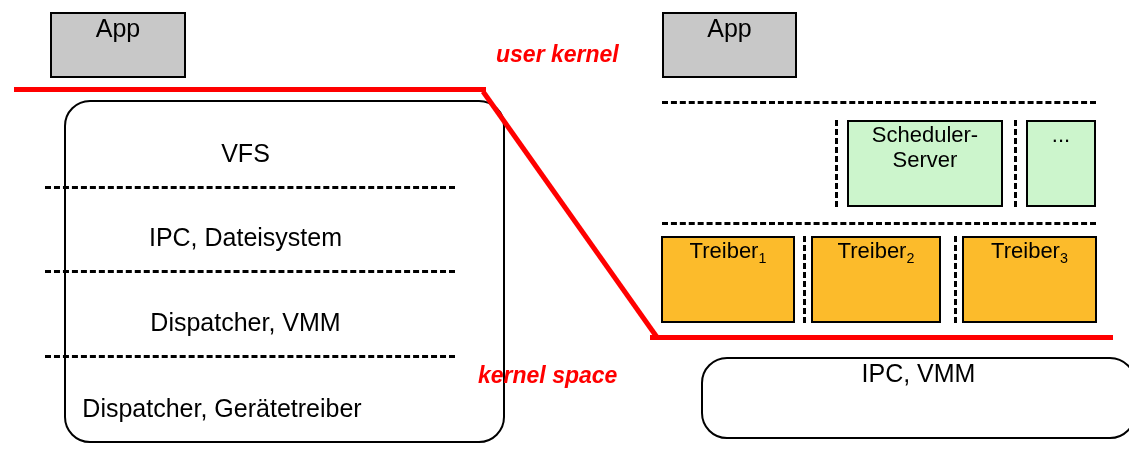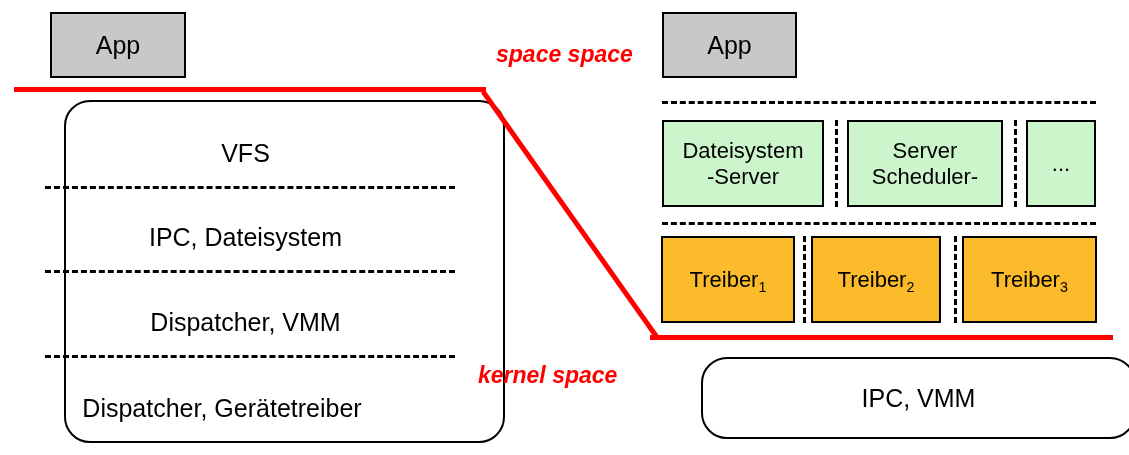--- a/index.html
+++ b/index.html
@@ -1,20 +1,20 @@
 <!DOCTYPE html>
 <html><head>
 <meta charset="utf-8">
 <style>
   html,body{margin:0;padding:0;background:#ffffff;}
   body{font-family:"Liberation Sans","DejaVu Sans",sans-serif;}
   #canvas{position:relative;width:1129px;height:455px;background:#fff;overflow:hidden;}
 
   .box{position:absolute;box-sizing:border-box;border:2px solid #000;
-       display:flex;align-items:center;justify-content:center;text-align:center;
+       display:flex;justify-content:center;text-align:center;
        color:#000;line-height:1.15;}
   .app-box{background:#c8c8c8;font-size:25px;}
   .rounded{background:#fff;border-radius:26px;margin-left:39px;}
   .green{background:#ccf5cc;font-size:22px;}
   .orange{background:#fcbb2b;font-size:22px;}
 
   .layer-label{position:absolute;text-align:center;font-size:25px;color:#000;
                display:flex;align-items:flex-end;justify-content:center;}
 
   .hdash{position:absolute;border-top:3px dashed #000;height:0;}
@@ -58,32 +58,26 @@
   <div class="layer-label" style="left:14px;top:383px;width:380px;height:40px;padding-left:18px;">
     <span>Dispatcher, Gerätetreiber</span>
   </div>
 
   <div class="box app-box" style="left:662px;top:12px;width:135px;height:66px;">
     <span>App</span>
   </div>
 
   <div class="hdash" style="left:662px;top:101px;width:434px;"></div>
 
-  <div class="box green" style="left:662px;top:120px;width:162px;height:87px;">
-    <span>
-      <span class="stack">Dateisystem</span>
-      <span class="stack">-Server</span>
-    </span>
-  </div>
   <div class="vdash" style="left:835px;top:120px;height:87px;"></div>
 
   <div class="box green" style="left:847px;top:120px;width:156px;height:87px;">
     <span>
+      <span class="stack">Scheduler-</span>
       <span class="stack">Server</span>
-      <span class="stack">Scheduler-</span>
     </span>
   </div>
   <div class="vdash" style="left:1014px;top:120px;height:87px;"></div>
 
   <div class="box green" style="left:1026px;top:120px;width:70px;height:87px;">
     <span>...</span>
   </div>
 
   <div class="hdash" style="left:662px;top:222px;width:434px;"></div>
 
@@ -102,16 +96,16 @@
   </div>
 
   <div class="box rounded" style="left:662px;top:357px;width:435px;height:82px;font-size:25px;">
     <span>IPC, VMM</span>
   </div>
 
   <div class="redline" style="left:14px;top:87px;width:472px;"></div>
   <div class="reddiag" style="left:483px;top:89px;width:302px;transform:rotate(54.7deg);"></div>
   <div class="redline" style="left:650px;top:335px;width:463px;"></div>
 
-  <div class="space-label" style="left:496px;top:41px;">space space</div>
+  <div class="space-label" style="left:496px;top:41px;">user kernel</div>
   <div class="space-label" style="left:478px;top:362px;">kernel space</div>
 
 </div>
 
 </body></html>

